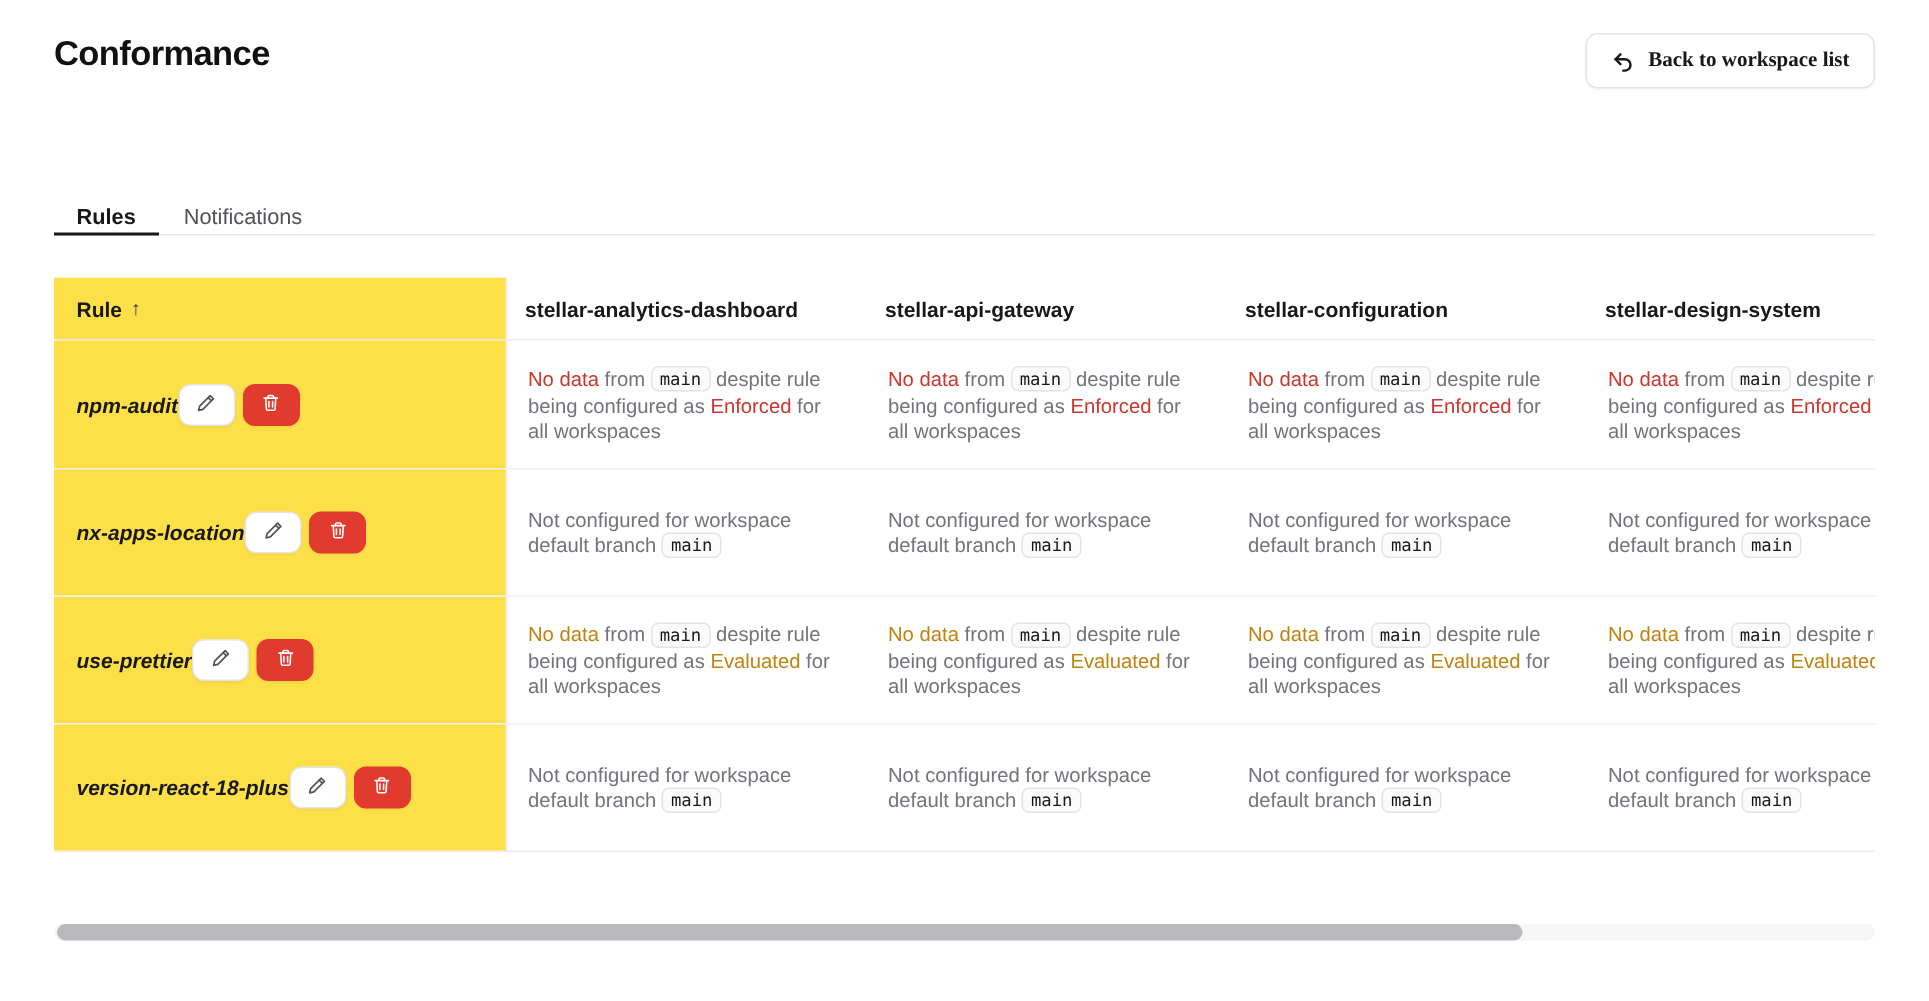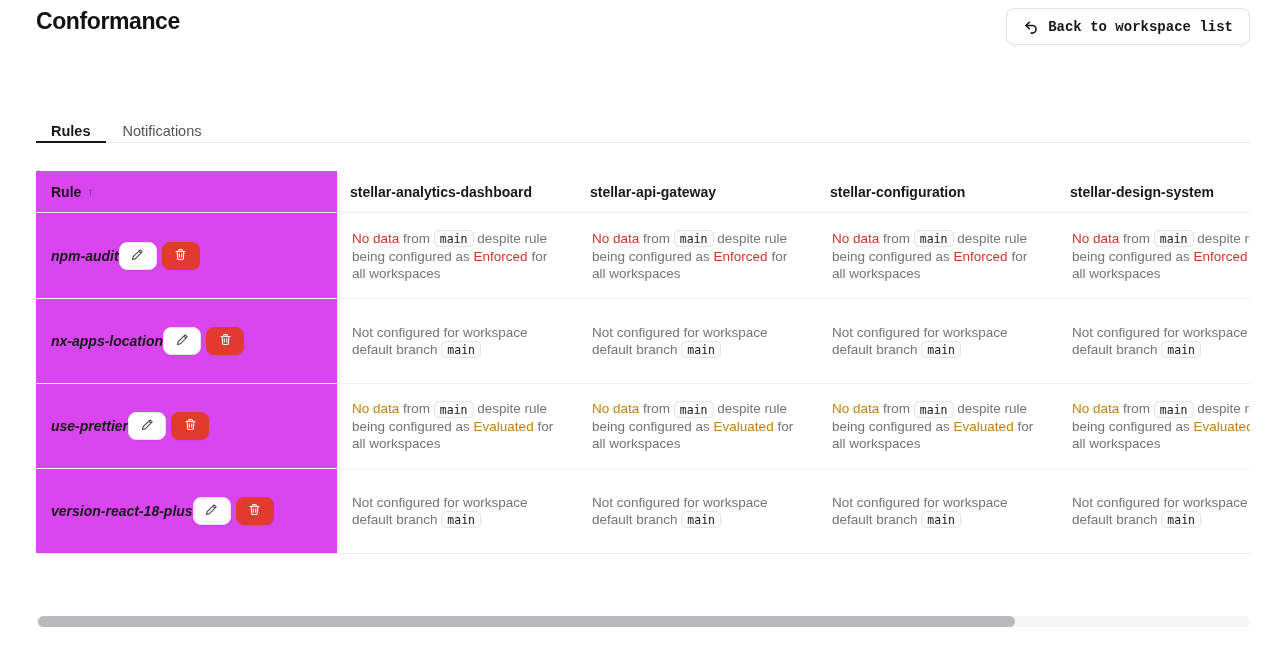--- a/index.html
+++ b/index.html
@@ -1,26 +1,26 @@
 <!DOCTYPE html>
 <html style="--red: #cc362c; --amber: #c2820e; --del-red: #e13a2e;"><head>
 <meta charset="utf-8">
 <style>
   * { margin:0; padding:0; box-sizing:border-box; }
   html,body { width:1286px; height:667px; background:#ffffff;
     font-family:"Liberation Sans", sans-serif; color:#18181b; overflow:hidden; }
   .page { padding:0 36px; position:relative; width:1286px; height:667px; }
 
   
-  .topbar { display:flex; justify-content:space-between; align-items:flex-start; padding-top:8px; }
+  .topbar { display:flex; justify-content:space-between; align-items:flex-start; padding-top:22px; }
   .title { font-size:23px; font-weight:700; letter-spacing:-0.4px; color:#111113; }
   .back-btn { display:flex; align-items:center; gap:9px; height:37px; padding:0 16px;
     background:#fff; border:1px solid #e4e4e7; border-radius:8px; font-size:14px; font-weight:600;
     color:#18181b; cursor:pointer; box-shadow:0 1px 2px rgba(0,0,0,.04);
-    font-family:Liberation Mono, monospace; }
+    font-family:Liberation Serif, serif; }
   .back-btn svg { display:block; }
 
   
   .tabs { display:flex; margin-top:53px; border-bottom:1px solid #e8e8ea; }
   .tab { padding:0 15px 3px; font-size:14.5px; cursor:pointer; position:relative; color:#52525b;margin-top:25px; }
   .tab.active { font-weight:700; color:#18181b; }
   .tab.active::after { content:""; position:absolute; left:0; right:0; bottom:-1px; height:2px; background:#18181b; }
   .tab + .tab { margin-left:2px; }
 
   
@@ -37,21 +37,21 @@
   .checkbox-label { font-size:14.5px; color:#52525b; }
   .filter-btn { display:flex; align-items:center; gap:10px; height:37px; padding:0 17px;
     background:#fff; border:1px solid #e9e9eb; border-radius:8px; font-size:14.5px; font-weight:600;
     color:#18181b; cursor:pointer; font-family:"Liberation Sans", sans-serif; }
 
   
   .table-viewport { margin-top:28px; width:1214px; overflow:hidden; }
   .table-inner { width:1262px; border-bottom:1px solid #ececee; }
   .t-head, .t-row { display:flex; }
   .t-head { height:42px; border-bottom:1px solid #ececee; }
-  .rule-col { flex:0 0 302px; width:302px; background:#d946ef; border-right:1px solid #ececee;
+  .rule-col { flex:0 0 302px; width:302px; background:#fde047; border-right:1px solid #ececee;
     box-shadow:2px 0 4px rgba(0,0,0,0.025); }
   .t-head .rule-col { display:flex; align-items:center; padding-left:15px; font-size:14px; font-weight:600; }
   .sort-arrow { margin-left:6px; font-size:13px; font-weight:400; color:#3f3f46; }
   .ws-col { flex:0 0 240px; width:240px; }
   .t-head .ws-col { display:flex; align-items:center; padding-left:12px; font-size:14px; font-weight:600; color:#18181b; }
   .t-row { height:85px; }
   .t-row + .t-row .rule-col, .t-row + .t-row .ws-col { border-top:1px solid #f2f2f4; }
   .t-row .rule-col { display:flex; align-items:center; justify-content:flex-start;
     padding-left:15px; padding-right:18px;font-style:italic; }
   .rule-name { font-size:14px; font-weight:700; color:#18181b; }

